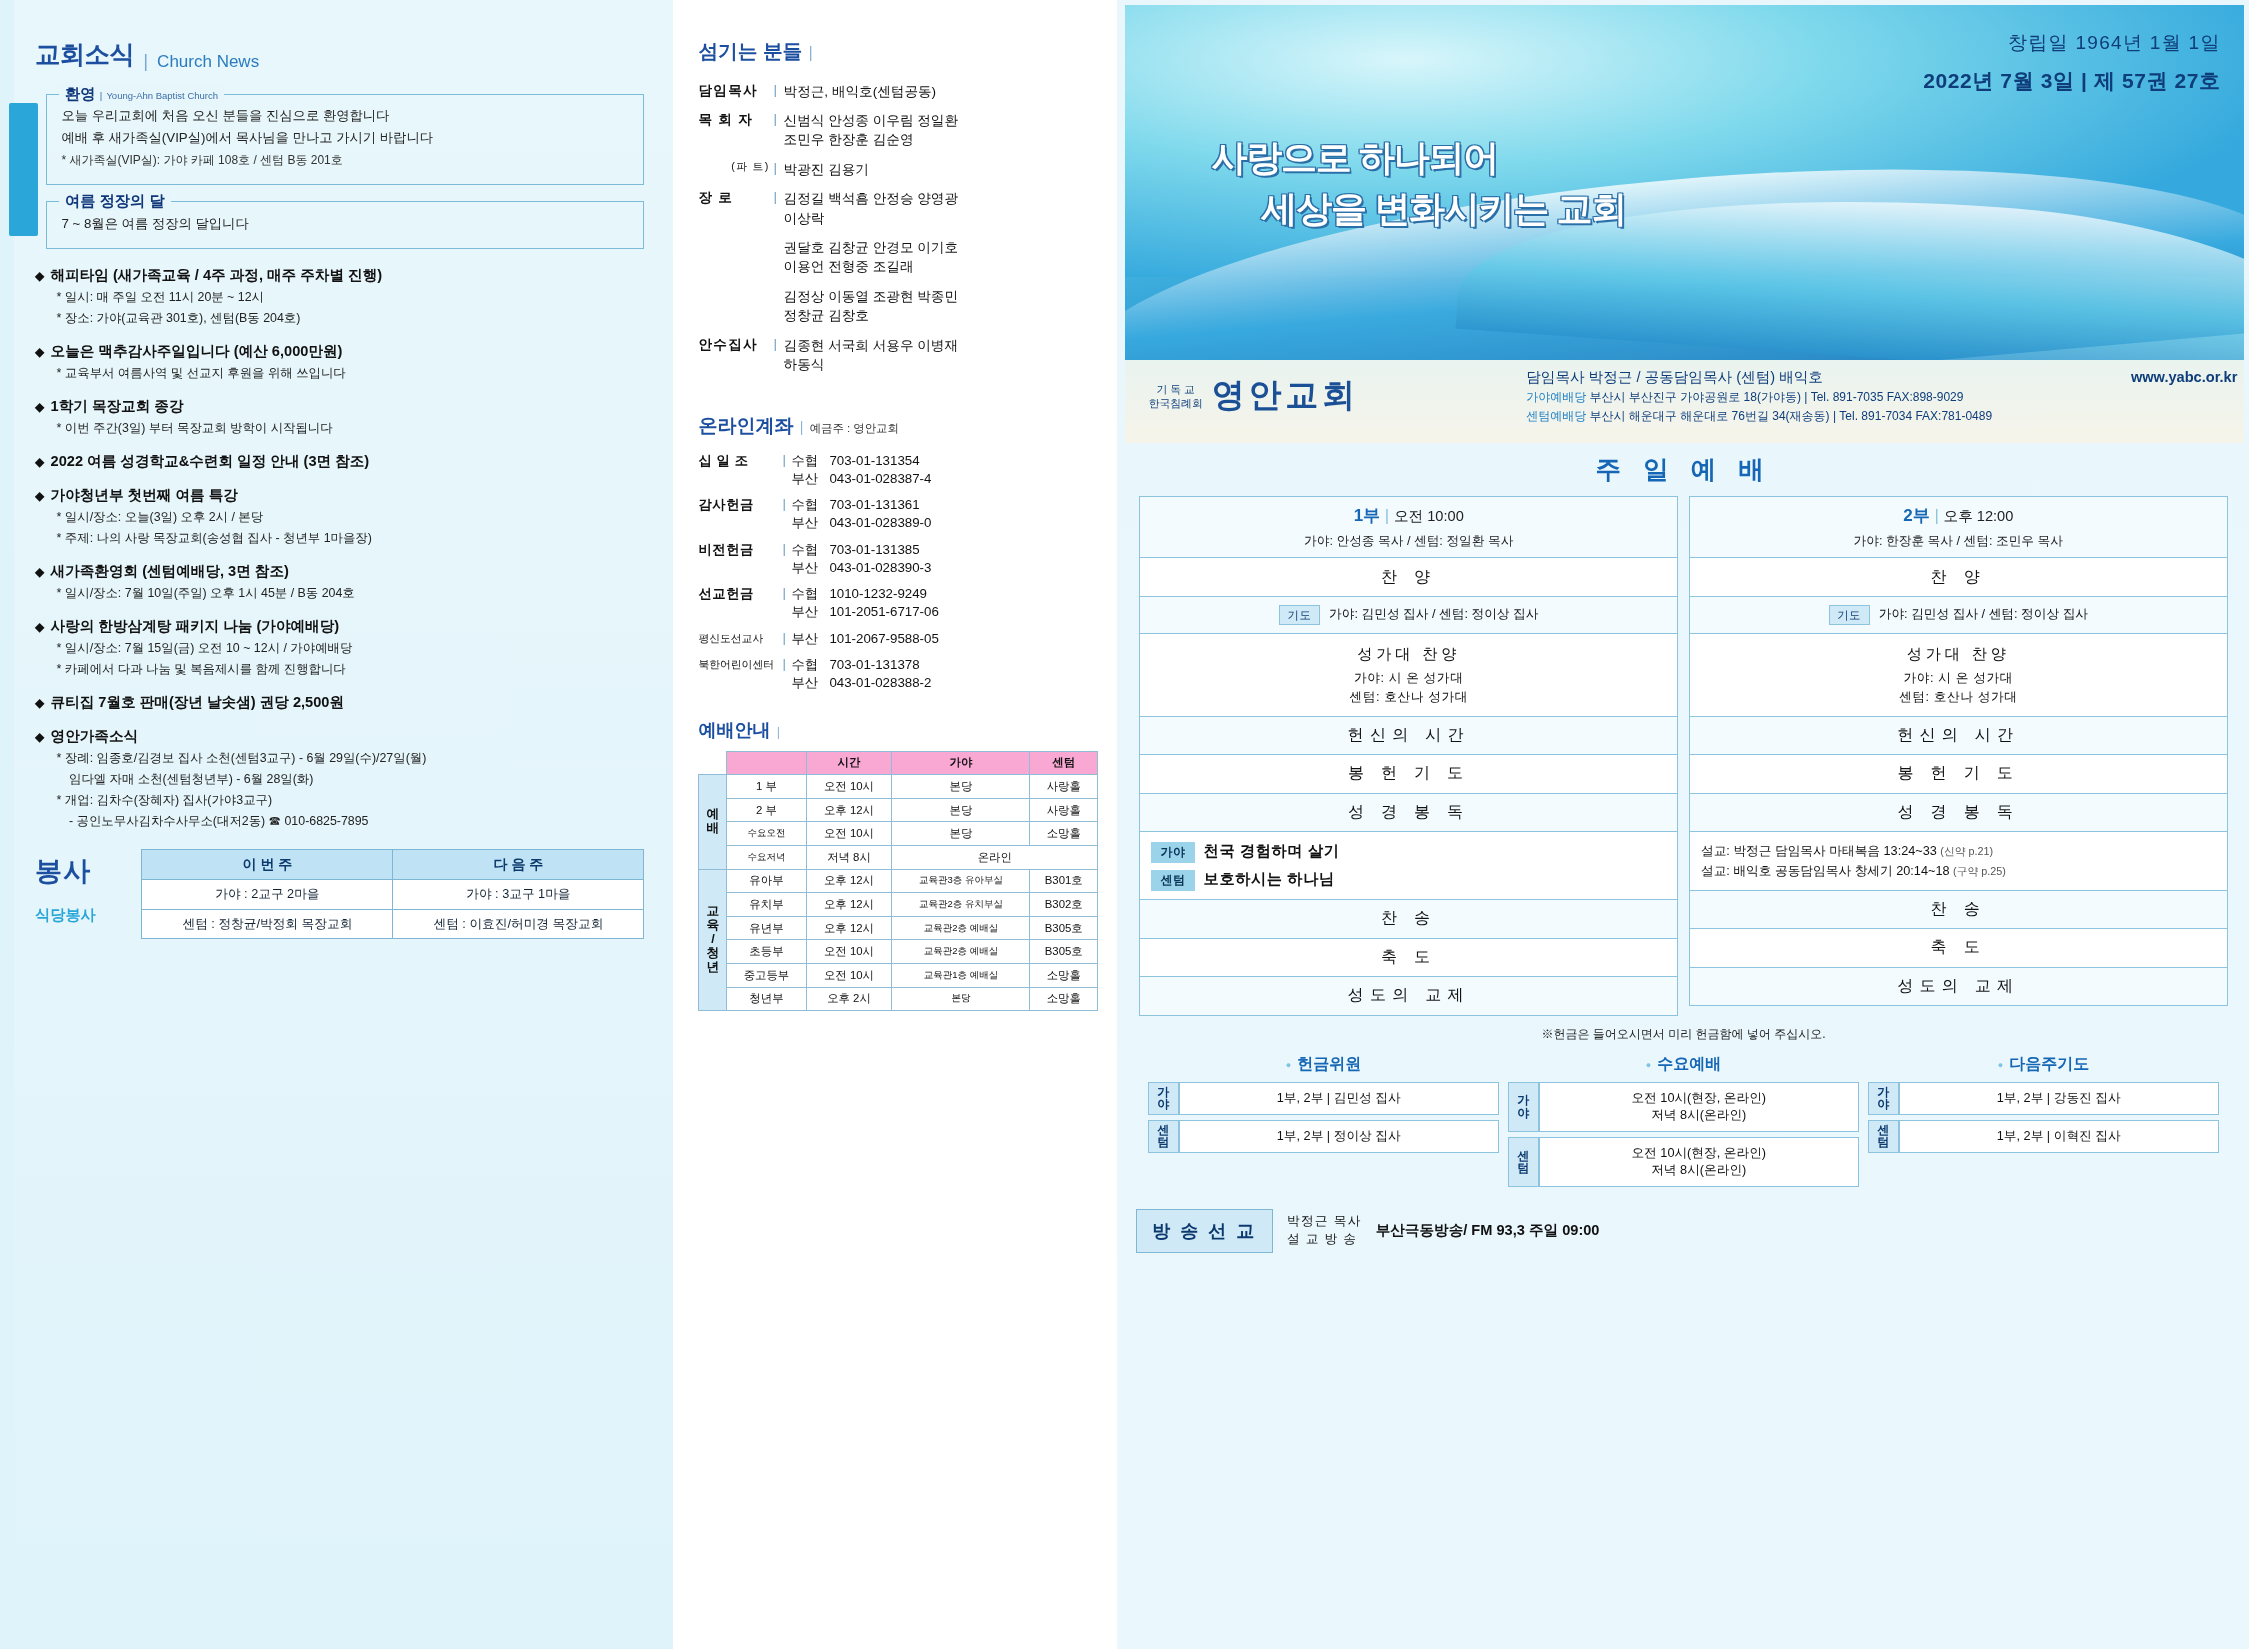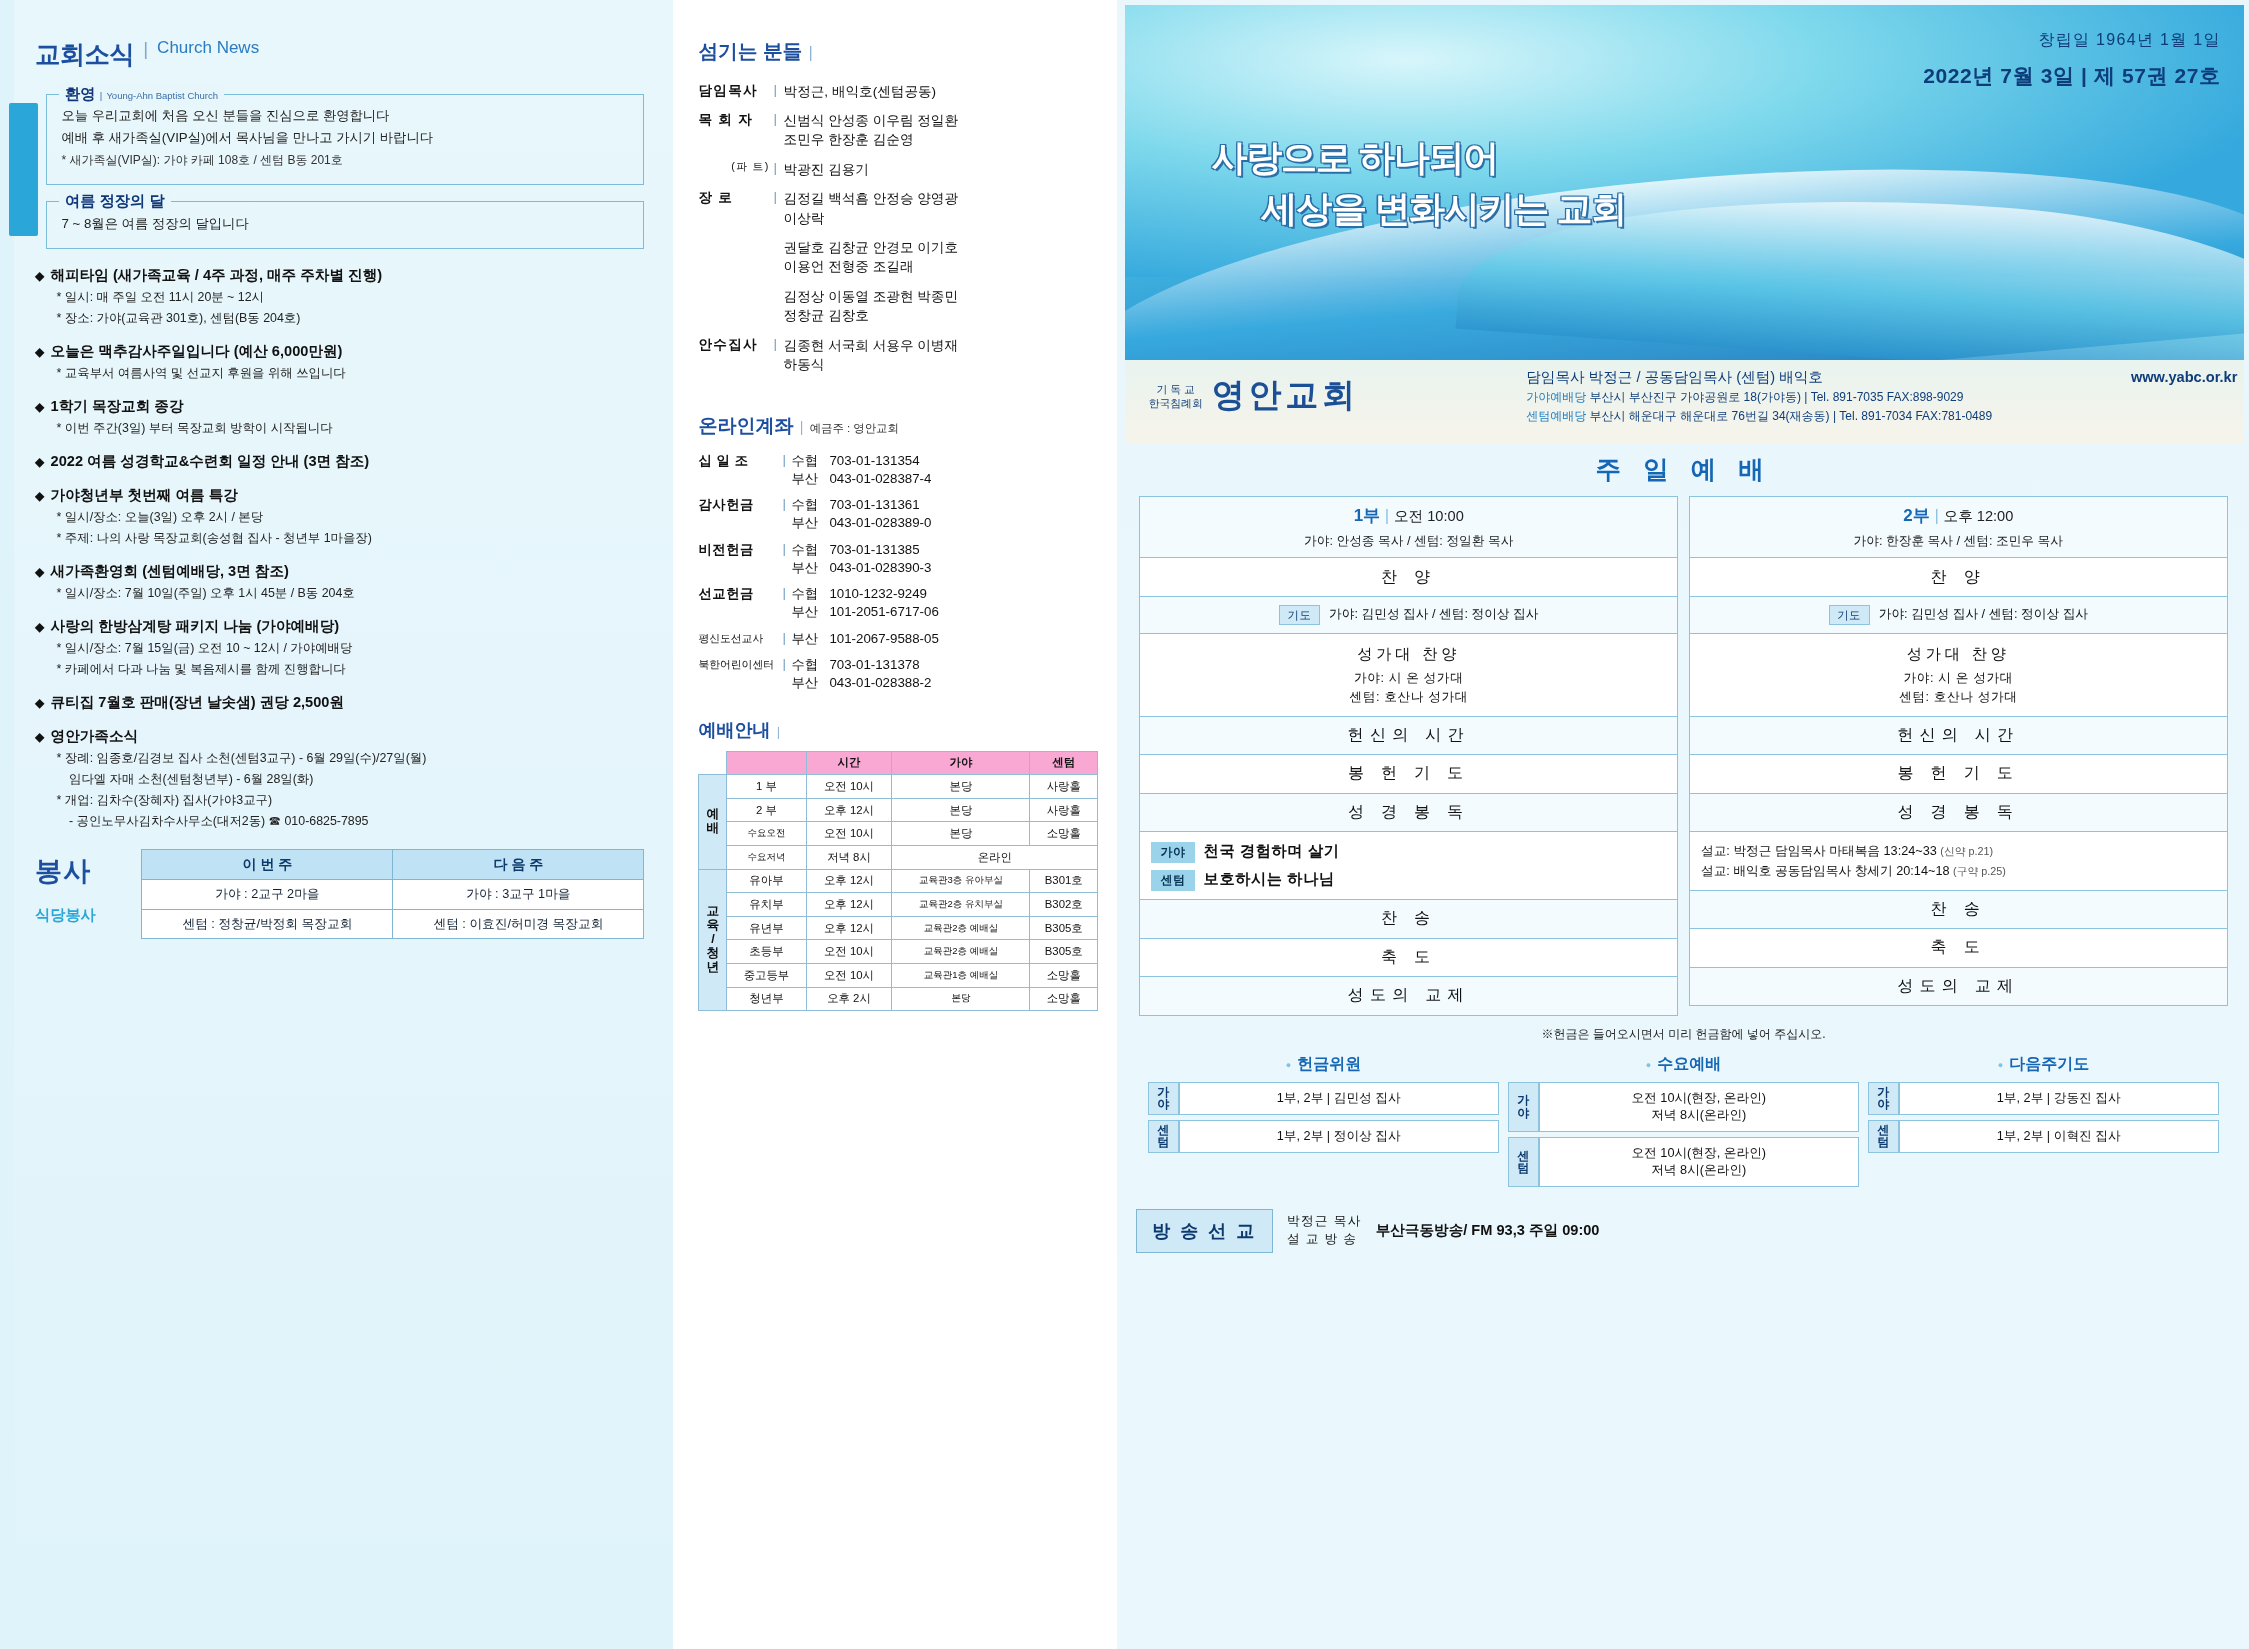--- a/index.html
+++ b/index.html
@@ -19,21 +19,21 @@
   .col1 {
     width: 673px;
     background: linear-gradient(to bottom, #e8f7fb 0%, #e4f5fb 60%, #dff3fa 100%);
     padding: 38px 28.6px 12.7px 35px;
     position: relative;
   }
   .col1:before{
     content:""; position:absolute; left:0; top:0; bottom:0; width:14px;
     background:#dff3fa;
   }
-  .news-title { display:flex; align-items:flex-start; gap:9px; margin-bottom:21.6px;}
+  .news-title { display:flex; align-items:flex-end; gap:9px; margin-bottom:21.6px;}
   .news-title .ko { font-size:25.4px; font-weight:bold; color:#1d4fa0; letter-spacing:-0.6px;}
   .news-title .bar { color:#7fa8cf; font-size:19px; }
   .news-title .en { font-size:17px; color:#2a7bbf; }
 
   .boxgroup { position:relative; margin-left:11.4px; }
   .side-tab {
     position:absolute; left:-37px; top:9px; width:29px; height:133px;
     background:#2aa7d8; border-radius:1.9px;
   }
   .framed {
@@ -133,21 +133,21 @@
     background: linear-gradient(to bottom, rgba(255,255,255,.9), #63cbe8 60%, #2b93cd 100%);
     border-radius:60% 40% 0 0 / 80% 80% 0 0;
     transform: rotate(4deg);
     opacity:.8;
   }
   .hero .sand {
     position:absolute; left:0; right:0; bottom:0; height:83px;
     background: linear-gradient(to bottom, #e9f3ef, #f6f4ea);
   }
   .hero-dates { position:absolute; right:23px; top:25.4px; text-align:right; color:#0e3d7a;}
-  .hero-dates .d1 { font-size:16px; letter-spacing:1.3px; }
+  .hero-dates .d1 { font-size:19px; letter-spacing:1.3px; }
   .hero-dates .d2 { font-size:21px; font-weight:bold; margin-top:10.2px; letter-spacing:0.6px;}
   .hero-slogan {
     position:absolute; left:76px; top:127px;
     font-size:36px; font-weight:bold; color:#ffffff;
     text-shadow: 1.9px 1.9px 0 #2a6fa8, -1.3px -1.3px 0 #2a6fa8, 1.3px -1.3px 0 #2a6fa8, -1.3px 1.3px 0 #2a6fa8;
     line-height:1.42; letter-spacing:-1.3px;margin-left:11px;
   }
   .hero-slogan .l2 { padding-left:50px; display:block;}
 
   .logo-strip {

